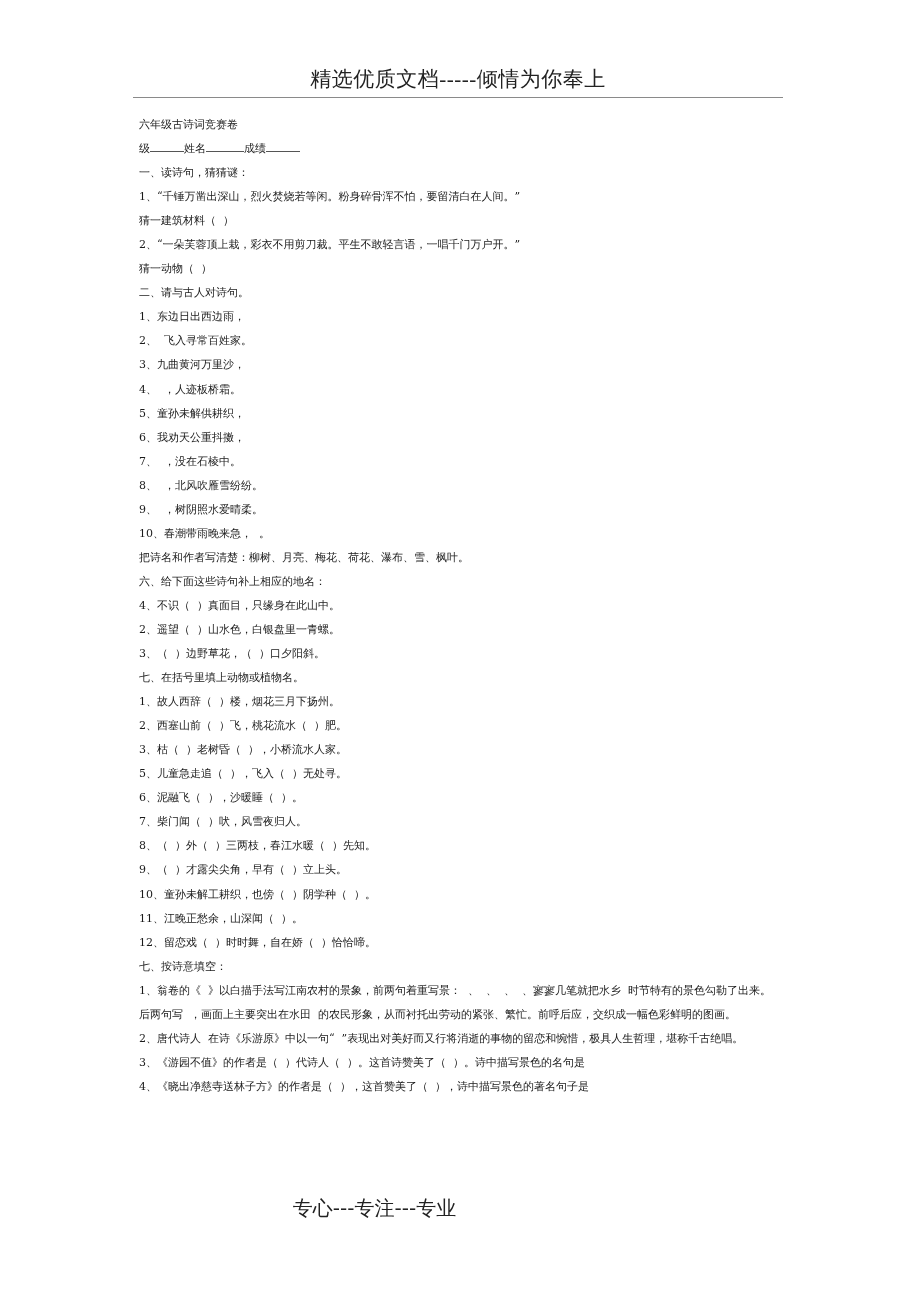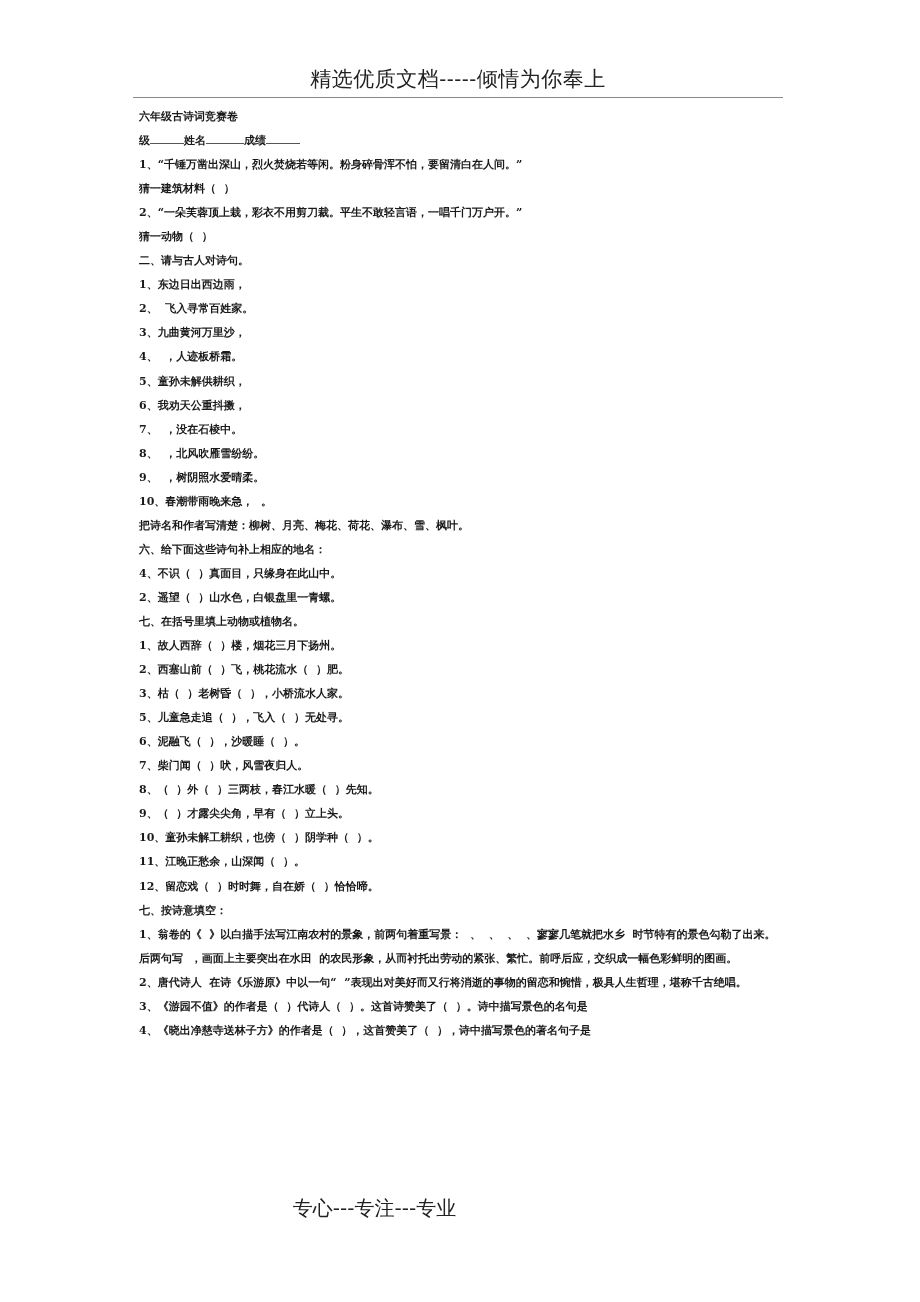--- a/index.html
+++ b/index.html
@@ -18,32 +18,31 @@
     .page-header {
       position: absolute;
       left: 133px;
       top: 62px;
       width: 650px;
       height: 35px;
       border-bottom: 1px solid #8a8a8a;
       text-align: center;
     }
     .page-header-title {
-      font-family: Liberation Sans, sans-serif;
+      font-family: Liberation Serif, serif;
       font-size: 21px;
       line-height: 34px;
       color: #222222;
       letter-spacing: 0.5px;
     }
     .content {
       position: absolute;
       left: 139px;
-      top: 105px;
+      top: 113px;
       width: 660px;
-      font-weight: bold;
     }
     .line {
       font-size: 11px;
       line-height: 24.05px;
       height: 24.05px;
       white-space: pre;
       color: #1a1a1a;
     }
     .blank {
       display: inline-block;
@@ -68,20 +67,21 @@
 
 <div class="page-header">
   <span class="page-header-title">精选优质文档-----倾情为你奉上</span>
 </div>
 
 <div class="content">
   <div class="line">六年级古诗词竞赛卷</div>
 
   <div class="line"><span>级</span><span class="blank" style="width:34px"></span><span>姓名</span><span class="blank" style="width:38px"></span><span>成绩</span><span class="blank" style="width:34px"></span></div>
 
+  <div class="line">一、读诗句，猜猜谜：</div>
   <div class="line">1、“千锤万凿出深山，烈火焚烧若等闲。粉身碎骨浑不怕，要留清白在人间。”</div>
   <div class="line">猜一建筑材料（  ）</div>
   <div class="line">2、“一朵芙蓉顶上栽，彩衣不用剪刀裁。平生不敢轻言语，一唱千门万户开。”</div>
   <div class="line">猜一动物（  ）</div>
 
   <div class="line">二、请与古人对诗句。</div>
   <div class="line">1、东边日出西边雨，</div>
   <div class="line">2、  飞入寻常百姓家。</div>
   <div class="line">3、九曲黄河万里沙，</div>
   <div class="line">4、  ，人迹板桥霜。</div>
@@ -90,20 +90,21 @@
   <div class="line">7、  ，没在石棱中。</div>
   <div class="line">8、  ，北风吹雁雪纷纷。</div>
   <div class="line">9、  ，树阴照水爱晴柔。</div>
   <div class="line">10、春潮带雨晚来急，  。</div>
 
   <div class="line">把诗名和作者写清楚：柳树、月亮、梅花、荷花、瀑布、雪、枫叶。</div>
 
   <div class="line">六、给下面这些诗句补上相应的地名：</div>
   <div class="line">4、不识（  ）真面目，只缘身在此山中。</div>
   <div class="line">2、遥望（  ）山水色，白银盘里一青螺。</div>
+  <div class="line">3、（  ）边野草花，（  ）口夕阳斜。</div>
 
   <div class="line">七、在括号里填上动物或植物名。</div>
   <div class="line">1、故人西辞（  ）楼，烟花三月下扬州。</div>
   <div class="line">2、西塞山前（  ）飞，桃花流水（  ）肥。</div>
   <div class="line">3、枯（  ）老树昏（  ），小桥流水人家。</div>
   <div class="line">5、儿童急走追（  ），飞入（  ）无处寻。</div>
   <div class="line">6、泥融飞（  ），沙暖睡（  ）。</div>
   <div class="line">7、柴门闻（  ）吠，风雪夜归人。</div>
   <div class="line">8、（  ）外（  ）三两枝，春江水暖（  ）先知。</div>
   <div class="line">9、（  ）才露尖尖角，早有（  ）立上头。</div>

